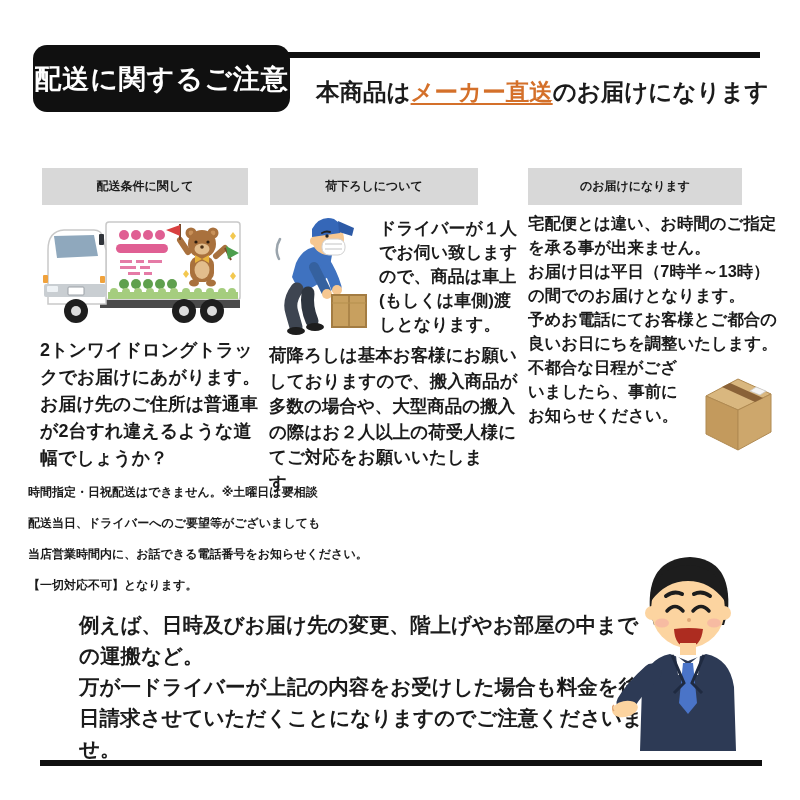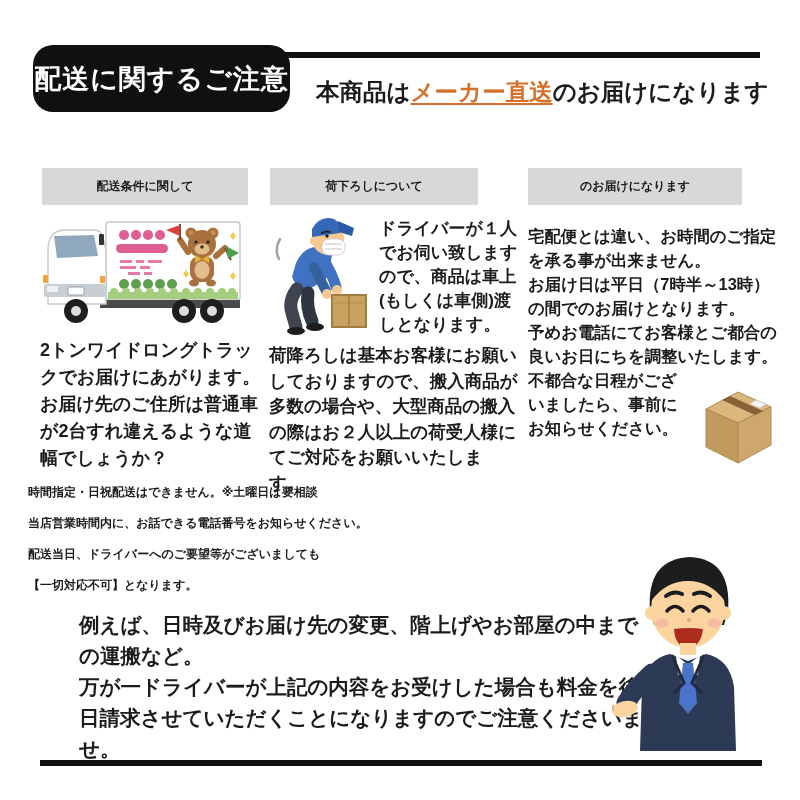--- a/index.html
+++ b/index.html
@@ -7,41 +7,41 @@
   .page {
     position:relative; width:800px; height:800px; background:#ffffff;
     font-family:"Liberation Sans","DejaVu Sans",sans-serif;
     font-weight:700; color:#1b1b1b; overflow:hidden;
   }
   .top-line    { position:absolute; left:282px; top:52px;  width:478px; height:6px; background:#101010; }
   .bottom-line { position:absolute; left:40px;  top:760px; width:722px; height:6px; background:#101010; }
 
   .title-box {
     position:absolute; left:33px; top:45px; width:257px; height:67px;
-    background:#101010; border-radius:20px; color:#ffffff;
+    background:#101010; border-radius:14px; color:#ffffff;
     display:flex; align-items:center; justify-content:center;
     font-size:27px; letter-spacing:1px;
   }
   .subtitle { position:absolute; left:316px; top:76px; font-size:23.5px; white-space:nowrap; }
   .subtitle .hl { color:#d4702a; text-decoration:underline; text-underline-offset:3px; text-decoration-thickness:2px;font-family:Liberation Serif, serif; }
 
   .col-header {
     position:absolute; top:168px; height:37px; background:#d8d8d8;
     display:flex; align-items:center; justify-content:center; font-size:12px;
   }
   .col-header.c1 { left:42px;  width:206px; }
   .col-header.c2 { left:270px; width:208px; }
   .col-header.c3 { left:528px; width:214px; }
 
   .truck-wrap  { position:absolute; left:36px;  top:218px; width:212px; height:108px; }
   .person-wrap { position:absolute; left:270px; top:211px; width:102px; height:124px; }
   .col1-body { position:absolute; left:40px;  top:337px; width:226px; font-size:18px;   line-height:27px; }
   .col2-side { position:absolute; left:379px; top:217px; width:140px; font-size:17px;   line-height:24px; }
   .col2-body { position:absolute; left:269px; top:343px; width:249px; font-size:17.5px; line-height:25.5px; }
-  .col3-body { position:absolute; left:528px; top:224px; width:253px; font-size:16.4px; line-height:24px; }
+  .col3-body { position:absolute; left:528px; top:211px; width:253px; font-size:16.4px; line-height:24px; }
   .col3-main { white-space:pre-line; }
   .box-float { float:right; width:86px; height:84px; margin:14px 0 0 4px; }
 
   .para1 { position:absolute; left:28px; top:477px; font-size:12px;   line-height:31px; white-space:nowrap; }
   .para2 { position:absolute; left:40px; top:609px; width:574px; font-size:20.5px; line-height:31px;margin-left:39px; }
 
   .man-wrap { position:absolute; left:612px; top:551px; width:152px; height:200px; }
   svg { display:block; }
 </style>
 </head>
@@ -204,22 +204,22 @@
         <polygon points="43,41 76,25 76,63 43,81" fill="#cda76c" stroke="#b08a52" stroke-width="1"></polygon>
         <polygon points="27,18 35,14 68,29 60,33" fill="#8a6238"></polygon>
         <polygon points="61,18 71,22 65,26 55,22" fill="#f5f5f5" stroke="#cccccc" stroke-width="0.8"></polygon>
       </svg>
     </div>
     <div>不都合な日程がございましたら、事前にお知らせください。</div>
   </div>
 
   <div class="para1">
     <div>時間指定・日祝配送はできません。※土曜日は要相談</div>
+    <div>配送当日、ドライバーへのご要望等がございましても</div>
     <div>当店営業時間内に、お話できる電話番号をお知らせください。</div>
-    <div>配送当日、ドライバーへのご要望等がございましても</div>
     <div>【一切対応不可】となります。</div>
   </div>
 
   <div class="para2">
     <div>例えば、日時及びお届け先の変更、階上げやお部屋の中までの運搬など。</div>
     <div>万が一ドライバーが上記の内容をお受けした場合も料金を後日請求させていただくことになりますのでご注意くださいませ。</div>
   </div>
 
   <div class="man-wrap">
     <svg width="152" height="200" viewBox="0 0 152 200">

